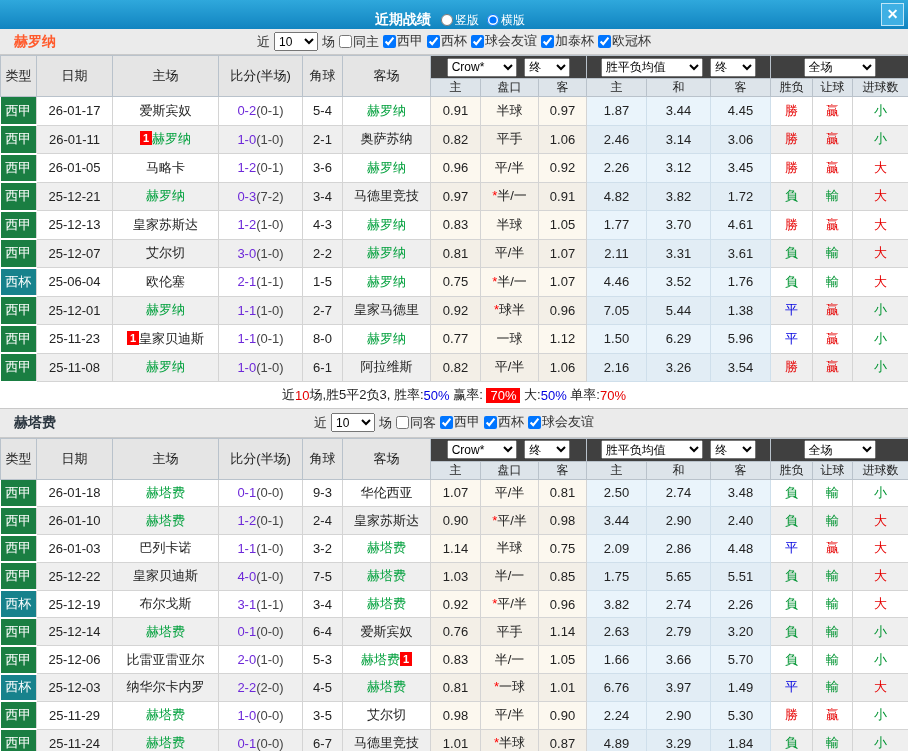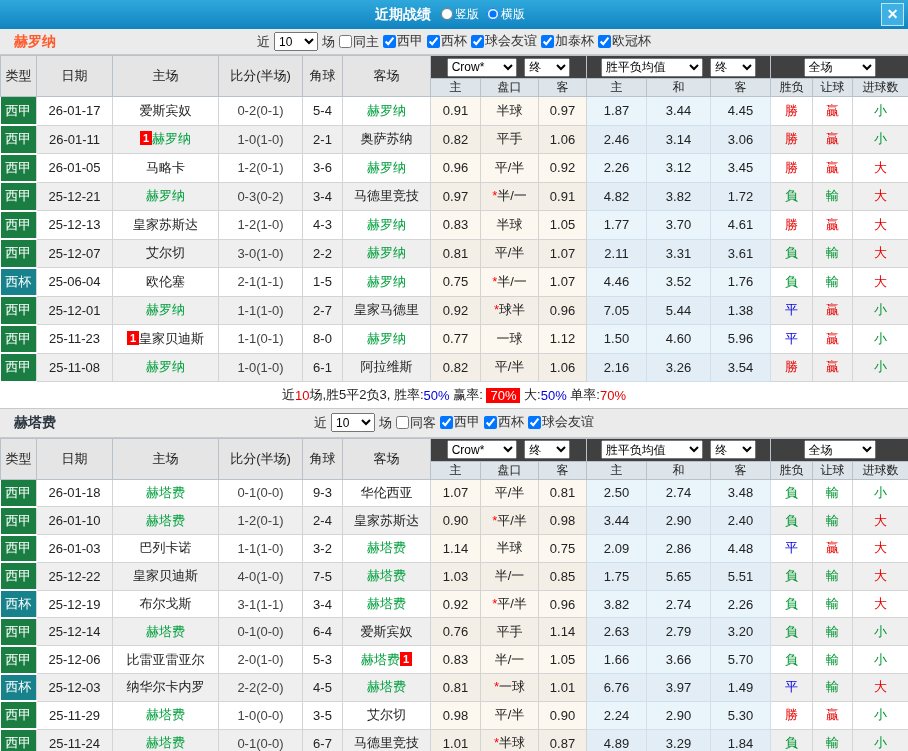--- a/index.html
+++ b/index.html
@@ -1,21 +1,21 @@
 <!DOCTYPE html>
 <html><head>
 <meta charset="utf-8">
 <style>
   * { box-sizing: border-box; margin: 0; padding: 0; }
   html,body { width:908px; height:751px; overflow:hidden; background:#fff;
     font-family:"Liberation Sans", sans-serif; font-size:13px; color:#222; }
 
   
   .titlebar { position:relative; height:29px; background:linear-gradient(#2fa8dc,#1184c0);
-    display:flex; align-items:center; justify-content:center; }
+    display:flex; align-items:flex-end; justify-content:center; }
   .titlebar .title { color:#fff; font-weight:bold; font-size:14px; margin-right:10px; }
   .mode { color:#fff; font-size:12px; margin-right:8px; display:inline-flex; align-items:center; cursor:pointer; }
   .mode input { margin-right:2px; width:12px; height:12px; }
   .close { position:absolute; right:4px; top:3px; width:23px; height:23px; background:#3fb0e4;
     border:1px solid #bfe6f8; color:#fff; font-weight:bold; font-size:14px; line-height:21px;
     text-align:center; cursor:pointer; }
 
   
   .secbar { position:relative; background:#ebebeb; border-bottom:1px solid #c9c9c9;
     display:flex; align-items:center; }
@@ -42,21 +42,21 @@
   .t1 tbody tr { height:28.5px; } .t2 tbody tr { height:27.8px; }
   td.type { padding:0; color:#fff; font-size:13px; border:0; border-bottom:2px solid #fff; }
   .t-liga { background:#1a7e42; } .t-cup { background:#17828c; }
   td.hcap-cell, td.odds-cell { background:#fcf8ef; }
   tbody tr:nth-child(even) td.odds-cell, tbody tr:nth-child(even) td.hcap-cell { background:#f3efe7; }
   td.avg-cell { background:#eaf4fb; border-color:#cfdfeb; }
   tbody tr:nth-child(even) td.avg-cell { background:#e2edf5; }
 
   .c-hl { color:#00a03c; }
   .c-red { color:#e60000; } .c-green { color:#009432; } .c-blue { color:#0000e0; }
-  .ft { color:#404040; } .ht { color:#444; }
+  .ft { color:#6d28d9; } .ht { color:#444; }
   .star { color:#f00; }
   .badge { display:inline-block; background:#f00; color:#fff; font-size:11px; font-weight:bold;
     line-height:14px; padding:0 3px; vertical-align:1px; }
 
   
   .summary { height:25px; display:flex; align-items:center; justify-content:center; font-size:13px; color:#222; }
   .summary span { white-space:pre; }
   .sum-badge { background:#f00; color:#fff; padding:0 4px; }
 </style>
 </head>
@@ -202,21 +202,21 @@
     <td class="avg-cell">3.12</td>
     <td class="avg-cell">3.45</td>
     <td class="c-red">勝</td>
     <td class="c-red">贏</td>
     <td class="c-red">大</td>
   </tr>
       <tr>
     <td class="type t-liga">西甲</td>
     <td>25-12-21</td>
     <td><span class="c-hl">赫罗纳</span></td>
-    <td><span class="ft">0-3</span><span class="ht">(0-2)</span></td>
+    <td><span class="ft">0-3</span><span class="ht">(7-2)</span></td>
     <td>3-4</td>
     <td><span>马德里竞技</span></td>
     <td class="odds-cell">0.97</td>
     <td class="hcap-cell"><span class="star">*</span><span>半/一</span></td>
     <td class="odds-cell">0.91</td>
     <td class="avg-cell">4.82</td>
     <td class="avg-cell">3.82</td>
     <td class="avg-cell">1.72</td>
     <td class="c-green">負</td>
     <td class="c-green">輸</td>
@@ -294,21 +294,21 @@
     <td class="type t-liga">西甲</td>
     <td>25-11-23</td>
     <td><span class="badge">1</span><span>皇家贝迪斯</span></td>
     <td><span class="ft">1-1</span><span class="ht">(0-1)</span></td>
     <td>8-0</td>
     <td><span class="c-hl">赫罗纳</span></td>
     <td class="odds-cell">0.77</td>
     <td class="hcap-cell"><span class="star"></span><span>一球</span></td>
     <td class="odds-cell">1.12</td>
     <td class="avg-cell">1.50</td>
-    <td class="avg-cell">4.60</td>
+    <td class="avg-cell">6.29</td>
     <td class="avg-cell">5.96</td>
     <td class="c-blue">平</td>
     <td class="c-red">贏</td>
     <td class="c-green">小</td>
   </tr>
       <tr>
     <td class="type t-liga">西甲</td>
     <td>25-11-08</td>
     <td><span class="c-hl">赫罗纳</span></td>
     <td><span class="ft">1-0</span><span class="ht">(1-0)</span></td>

